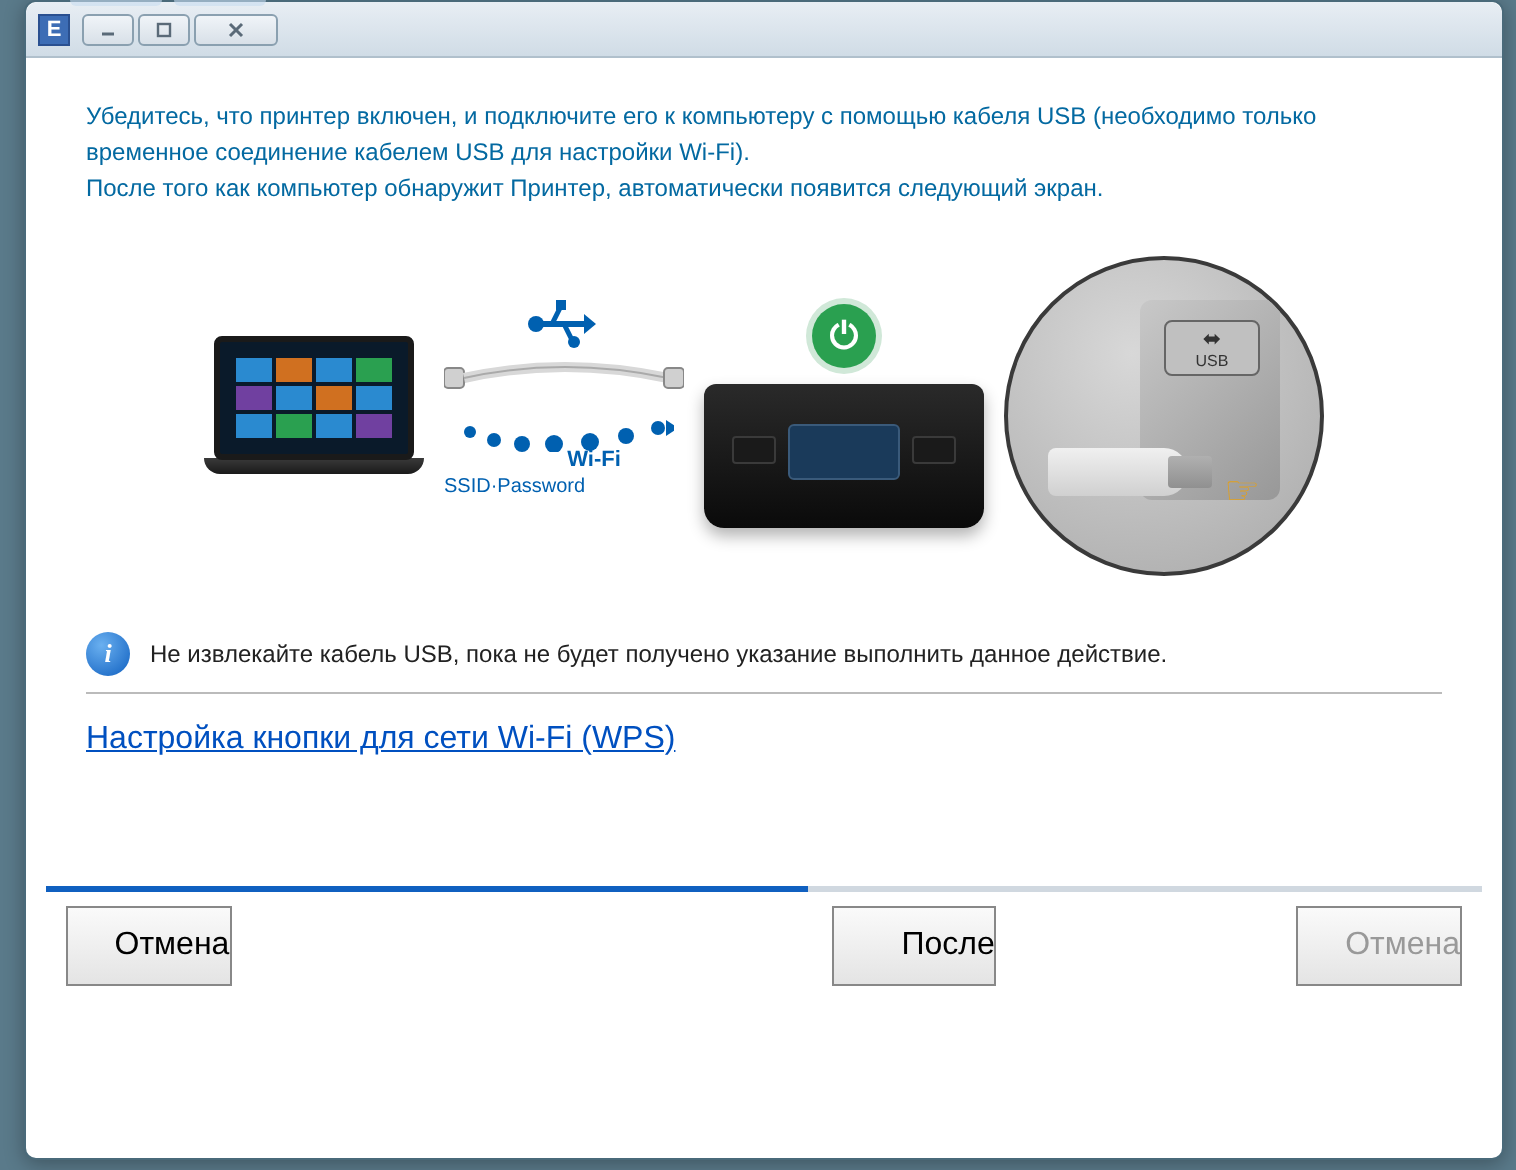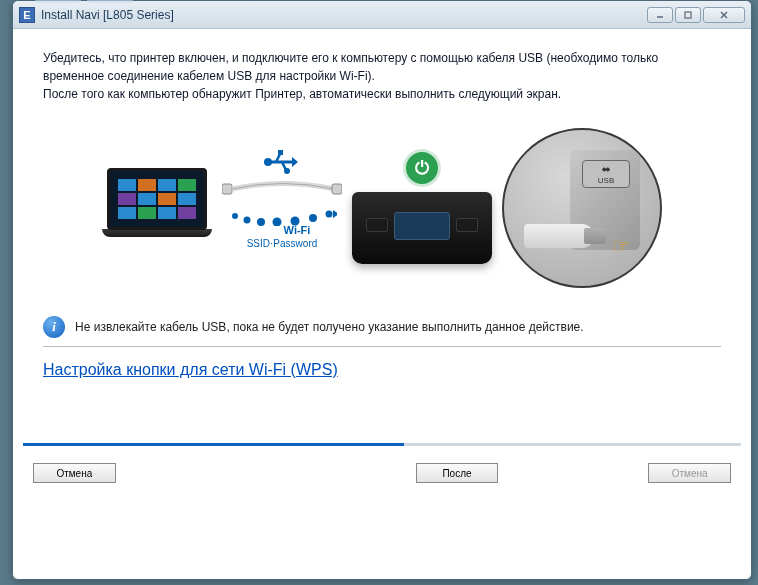--- a/index.html
+++ b/index.html
@@ -9,37 +9,37 @@
 .titlebar-icon { width: 16px; height: 16px; background: #3d6db5; border: 1px solid #2a5090; display: flex; align-items: center; justify-content: center; margin-right: 6px; }
 .titlebar-icon-e { color: #fff; font-size: 11px; font-weight: bold; }
 .titlebar-text { font-size: 12px; color: #1a3a5a; flex: 1; }
 .win-controls { display: flex; gap: 2px; }
 .win-btn { width: 26px; height: 16px; border: 1px solid #8aa0b0; background: linear-gradient(#f0f4f8, #d8e0e8); border-radius: 3px; display: flex; align-items: center; justify-content: center; font-size: 10px; color: #5a6a78; cursor: pointer; }
 .win-btn.close { width: 42px; }
 .header-band { height: 50px; background: linear-gradient(#0a5aa0, #0d4a88); display: flex; align-items: center; padding: 0 20px; color: #fff; }
 .header-title { font-size: 15px; flex: 1; }
 .brand { font-family: Arial, sans-serif; font-size: 18px; font-weight: bold; letter-spacing: 1px; font-style: italic; }
 .content { padding: 20px 30px 10px 30px; height: 408px; position: relative; }
-.instr { font-size: 12px; line-height: 1.5; color: #0f172a; margin-bottom: 20px; }
+.instr { font-size: 12px; line-height: 1.5; color: #0369a1; margin-bottom: 20px; }
 .illustration { height: 170px; display: flex; align-items: center; justify-content: center; gap: 10px; margin-bottom: 15px; }
 .laptop { width: 110px; height: 80px; position: relative; }
 .laptop-screen { width: 100px; height: 62px; background: #0a1a2a; border: 3px solid #1a1a1a; border-radius: 4px; margin: 0 auto; position: relative; overflow: hidden; }
 .start-tiles { position: absolute; top: 8px; left: 8px; display: grid; grid-template-columns: repeat(4, 18px); grid-auto-rows: 12px; gap: 2px; }
 .tile { background: #2a8ad0; }
 .tile.o { background: #d07020; }
 .tile.g { background: #2aa050; }
 .tile.p { background: #7040a0; }
 .laptop-base { width: 110px; height: 8px; background: linear-gradient(#3a3a3a, #1a1a1a); border-radius: 0 0 8px 8px; margin-top: -1px; }
 .cable-col { width: 120px; position: relative; height: 120px; }
 .usb-icon { position: absolute; top: 0; left: 40px; color: #0060b0; font-size: 28px; font-weight: bold; }
 .cable-line { position: absolute; top: 32px; left: 0; width: 120px; height: 18px; }
 .cable-svg { width: 100%; height: 100%; }
 .wifi-dots { position: absolute; top: 58px; left: 5px; width: 110px; height: 20px; }
 .wifi-label { position: absolute; top: 76px; left: 15px; width: 120px; text-align: center; font-size: 11px; font-weight: bold; color: #0060b0; }
-.wifi-sub { position: absolute; top: 90px; left: 0; width: 120px; text-align: center; font-size: 10px; color: #0060b0; }
+.wifi-sub { position: absolute; top: 90px; left: 0; width: 120px; text-align: left; font-size: 10px; color: #0060b0; }
 .printer-col { width: 140px; position: relative; }
 .power-btn { width: 32px; height: 32px; background: #2aa050; border-radius: 50%; margin: 0 auto 8px auto; display: flex; align-items: center; justify-content: center; box-shadow: 0 0 0 3px #d0e8d8; }
 .power-sym { color: #fff; font-size: 18px; font-weight: bold; }
 .printer-body { width: 140px; height: 72px; background: linear-gradient(#2a2a2a, #0a0a0a); border-radius: 6px 6px 10px 10px; position: relative; box-shadow: 0 4px 8px rgba(0,0,0,0.3); }
 .printer-screen { position: absolute; top: 20px; left: 42px; width: 56px; height: 28px; background: #1a3a5a; border: 1px solid #3a5a7a; border-radius: 3px; }
 .printer-controls { position: absolute; top: 26px; left: 14px; width: 22px; height: 14px; background: #1a1a1a; border: 1px solid #3a3a3a; border-radius: 2px; }
 .printer-controls.r { left: auto; right: 14px; }
 .detail-circle { width: 160px; height: 160px; border: 2px solid #3a3a3a; border-radius: 50%; background: radial-gradient(circle at 40% 30%, #d8d8d8, #a8a8a8); position: relative; overflow: hidden; }
 .usb-port-bg { position: absolute; top: 20px; right: 20px; width: 70px; height: 100px; background: linear-gradient(135deg, #c8c8c8, #989898); border-radius: 6px; }
 .usb-label-box { position: absolute; top: 30px; right: 30px; width: 48px; height: 28px; border: 1px solid #666; border-radius: 4px; background: #c0c0c0; display: flex; flex-direction: column; align-items: center; justify-content: center; font-size: 8px; color: #333; }
@@ -49,40 +49,39 @@
 .plug-tip { position: absolute; right: -12px; top: 12px; width: 22px; height: 16px; background: linear-gradient(#b0b0b0, #909090); border-radius: 2px; }
 .hand-icon { position: absolute; bottom: 28px; right: 30px; font-size: 20px; color: #e0a020; }
 .info-row { display: flex; align-items: center; gap: 10px; padding: 8px 0; border-bottom: 1px solid #bbb; margin-bottom: 14px; }
 .info-icon { width: 22px; height: 22px; background: radial-gradient(circle at 35% 30%, #6ab0f0, #1060c0); border-radius: 50%; display: flex; align-items: center; justify-content: center; color: #fff; font-size: 13px; font-weight: bold; font-style: italic; font-family: Georgia, serif; flex-shrink: 0; }
 .info-text { font-size: 12px; color: #222; }
 .wps-link { font-size: 16px; color: #0050c0; text-decoration: underline; cursor: pointer; }
 .progress-area { height: 6px; margin: 6px 10px 0 10px; position: relative; }
 .progress-bg { height: 3px; background: #d0d8e0; }
 .progress-fill { position: absolute; top: 0; left: 0; height: 3px; width: 53%; background: #1060c0; }
 .footer { height: 48px; display: flex; align-items: center; padding: 0 20px; gap: 150px; }
-.btn { width: 155px; height: 20px; border: 1px solid #888; background: linear-gradient(#fafafa, #e4e4e4); font-size: 10px; cursor: pointer; }
+.btn { width: 155px; height: 40px; border: 1px solid #888; background: linear-gradient(#fafafa, #e4e4e4); font-size: 16px; cursor: pointer; text-align: right; }
 .btn:disabled { color: #999; cursor: default; }
 .spacer { flex: 1; }
 .taskbar-strip { position: absolute; top: -2px; left: 22px; display: flex; gap: 6px; }
 .tb-item { width: 46px; height: 4px; background: rgba(200,220,240,0.6); border-radius: 0 0 3px 3px; }
 </style>
 </head>
 <body>
 
 <div class="window">
   <div class="taskbar-strip">
     <div class="tb-item"></div>
       <div class="tb-item"></div>
   </div>
 
   <div class="titlebar">
     <div class="titlebar-icon">
       <span class="titlebar-icon-e">E</span>
     </div>
-    <span class="titlebar-text">Install Navi [L805 Series]</span>
     <div class="win-controls">
       <div class="win-btn">
           <svg width="10" height="10">
             <line x1="2" y1="7" x2="8" y2="7" stroke="#5a6a78" stroke-width="1.5"></line>
           </svg>
         </div>
       <div class="win-btn">
           <svg width="10" height="10">
             <rect x="2" y="2" width="6" height="6" fill="none" stroke="#5a6a78" stroke-width="1.2"></rect>
           </svg>
@@ -93,21 +92,21 @@
             <line x1="8" y1="2" x2="2" y2="8" stroke="#5a6a78" stroke-width="1.5"></line>
           </svg>
         </div>
     </div>
   </div>
 
 
   <div class="content">
     <div class="instr">
       <div>Убедитесь, что принтер включен, и подключите его к компьютеру с помощью кабеля USB (необходимо только временное соединение кабелем USB для настройки Wi-Fi).</div>
-      <div>После того как компьютер обнаружит Принтер, автоматически выполнить следующий экран.</div>
+      <div>После того как компьютер обнаружит Принтер, автоматически появится следующий экран.</div>
     </div>
 
     <div class="illustration">
       <div class="laptop">
         <div class="laptop-screen">
           <div class="start-tiles">
             <div class="tile"></div>
               <div class="tile o"></div>
               <div class="tile"></div>
               <div class="tile g"></div>

